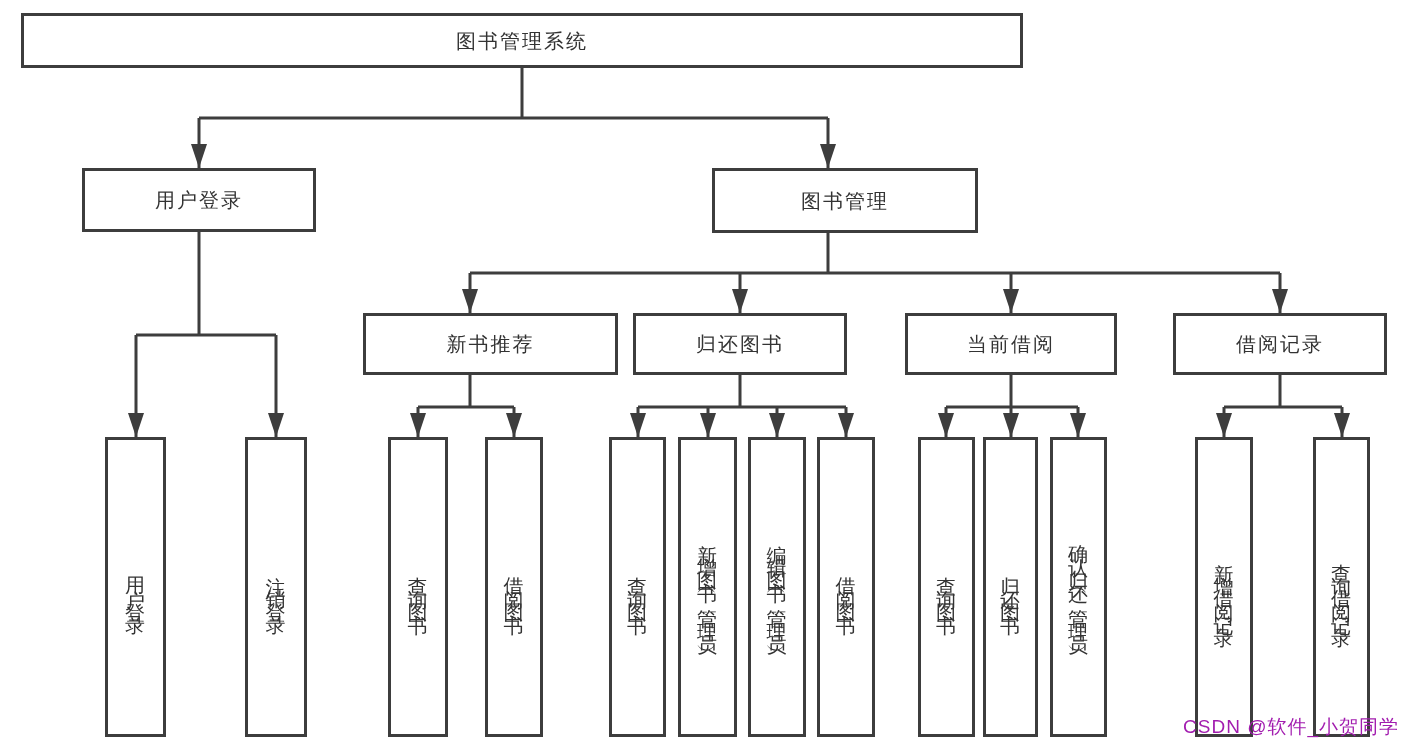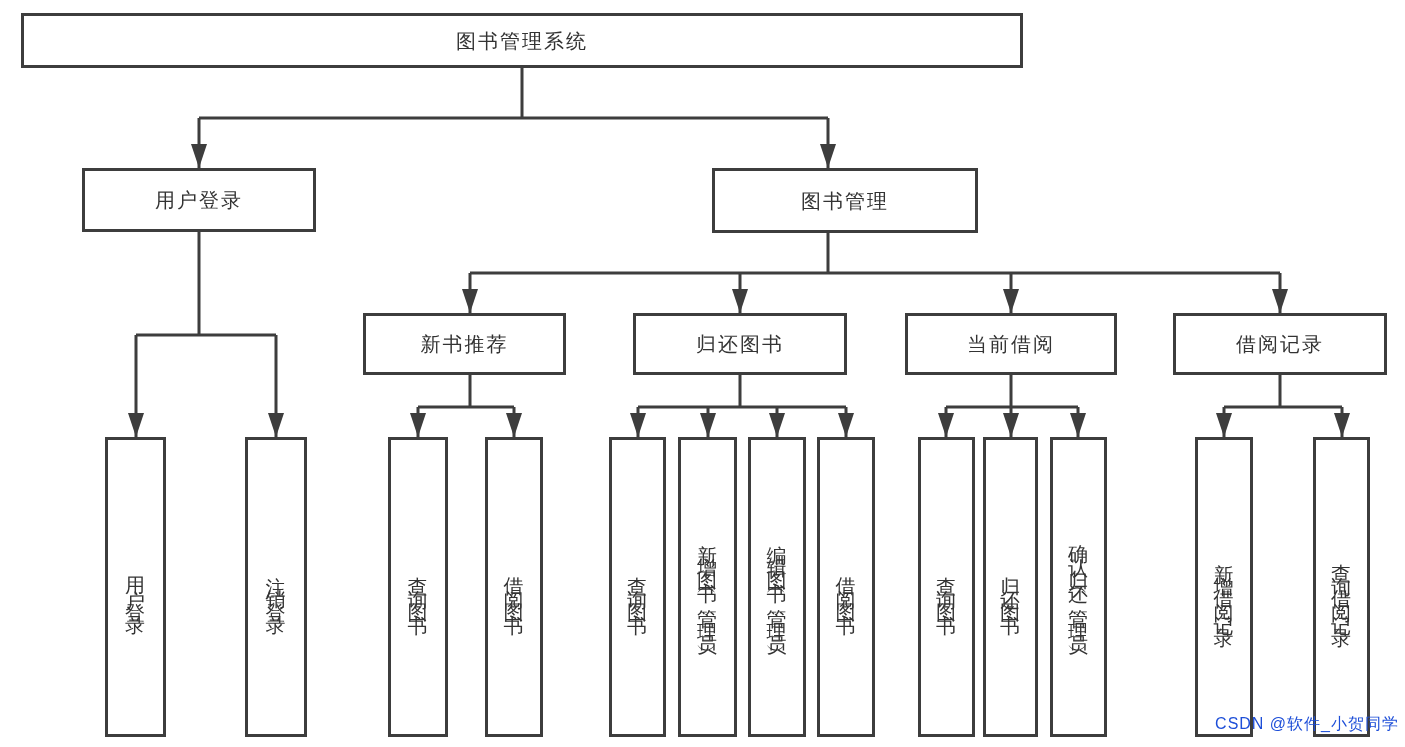--- a/index.html
+++ b/index.html
@@ -18,21 +18,21 @@
   }
   .vl{position:absolute;width:3px;background:#3d3d3d;transform:translateX(-50%);z-index:1;}
   .hl{position:absolute;height:3px;background:#3d3d3d;transform:translateY(-50%);z-index:1;}
   .ar{
     position:absolute;width:0;height:0;z-index:3;
     border-left:8px solid transparent;border-right:8px solid transparent;
     border-top:24px solid #3d3d3d;transform:translateX(-50%);
   }
   .wm{
     position:absolute;top:714px;right:6px;z-index:5;
-    color:#1d4ed8;font-size:16px;white-space:nowrap;letter-spacing:1px;
+    color:#a21caf;font-size:19px;white-space:nowrap;letter-spacing:1px;
   }
 </style>
 </head>
 <body>
 
 <div class="canvas">
 
   <div class="vl" style="left:522px;top:68px;height:50px"></div>
   <div class="hl" style="left:199px;top:118px;width:629px"></div>
   <div class="vl" style="left:199px;top:118px;height:50px"></div>
@@ -91,21 +91,21 @@
   <div class="ar" style="left:1011px;top:413px"></div>
   <div class="ar" style="left:1078px;top:413px"></div>
   <div class="ar" style="left:1224px;top:413px"></div>
   <div class="ar" style="left:1342px;top:413px"></div>
 
   <div class="bx" style="left:21px;top:13px;width:1002px;height:55px">图书管理系统</div>
 
   <div class="bx" style="left:82px;top:168px;width:234px;height:64px">用户登录</div>
   <div class="bx" style="left:712px;top:168px;width:266px;height:65px">图书管理</div>
 
-  <div class="bx" style="left:363px;top:313px;width:203px;height:62px">新书推荐</div>
+  <div class="bx" style="left:363px;top:313px;width:255px;height:62px">新书推荐</div>
   <div class="bx" style="left:633px;top:313px;width:214px;height:62px">归还图书</div>
   <div class="bx" style="left:1173px;top:313px;width:214px;height:62px">借阅记录</div>
   <div class="bx" style="left:905px;top:313px;width:212px;height:62px">当前借阅</div>
 
   <div class="bx leaf" style="left:105px;top:437px;width:61px;height:300px">用户登录</div>
   <div class="bx leaf" style="left:245px;top:437px;width:62px;height:300px">注销登录</div>
 
   <div class="bx leaf" style="left:388px;top:437px;width:60px;height:300px">查询图书</div>
   <div class="bx leaf" style="left:485px;top:437px;width:58px;height:300px">借阅图书</div>
 

